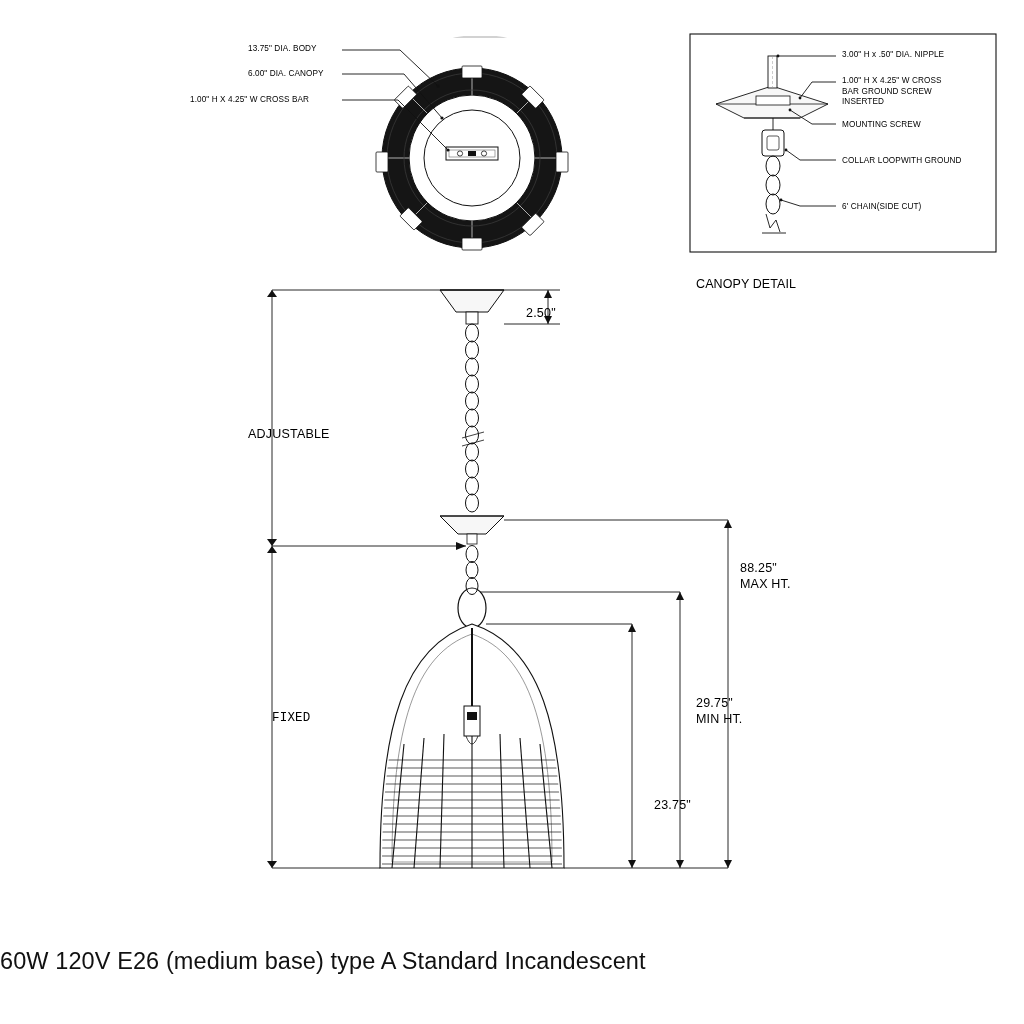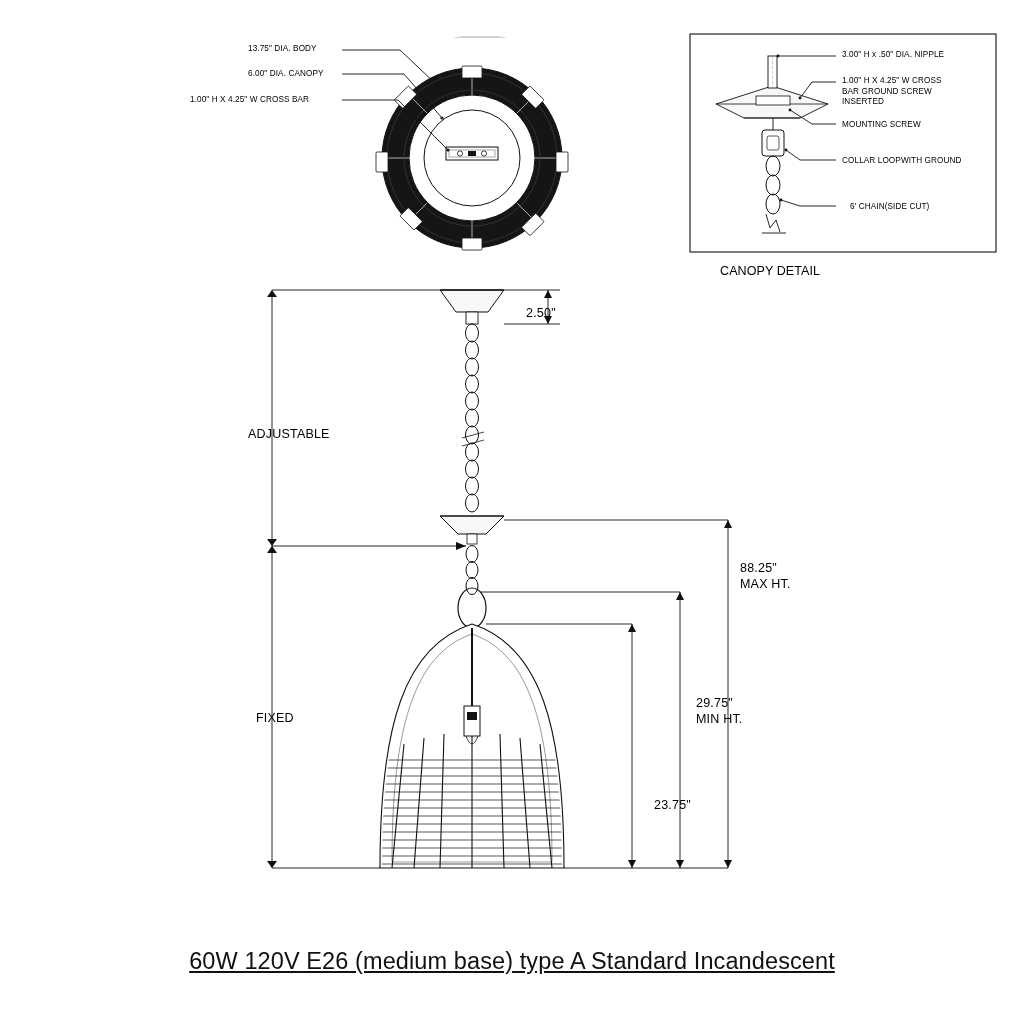--- a/index.html
+++ b/index.html
@@ -39,25 +39,24 @@
     letter-spacing: 0.2px;
   }
   .lbl.detail-title {
     font-size: 12.5px;
   }
   .caption {
     position: absolute;
     left: 0;
     top: 948px;
     width: 1024px;
-    text-align: center;
+    text-align: left;
     font-size: 23.5px;
     letter-spacing: 0.1px;
     color: #111;
-    text-decoration: underline;
   }
   .multiline {
     white-space: pre-line;
   }
 </style>
 </head>
 <body>
 
 <div id="sheet">
 
@@ -300,28 +299,28 @@
   <div class="lbl" style="left:248px; top:44px;">13.75" DIA. BODY</div>
   <div class="lbl" style="left:248px; top:69px;">6.00" DIA. CANOPY</div>
   <div class="lbl" style="left:190px; top:95px;">1.00" H X 4.25" W CROSS BAR</div>
 
   <div class="lbl" style="left:842px; top:50px;">3.00" H x .50" DIA. NIPPLE</div>
   <div class="lbl multiline" style="left:842px; top:76px;">1.00" H X 4.25" W CROSS
 BAR GROUND SCREW
 INSERTED</div>
   <div class="lbl" style="left:842px; top:120px;">MOUNTING SCREW</div>
   <div class="lbl" style="left:842px; top:156px;">COLLAR LOOPWITH GROUND</div>
-  <div class="lbl" style="left:842px; top:202px;margin-left:8px;">6' CHAIN(SIDE CUT)</div>
-
-  <div class="lbl detail-title" style="left:696px; top:263px;margin-left:24px;">CANOPY DETAIL</div>
+  <div class="lbl" style="left:842px; top:202px;">6' CHAIN(SIDE CUT)</div>
+
+  <div class="lbl detail-title" style="left:696px; top:276px;">CANOPY DETAIL</div>
 
   <div class="lbl mid" style="left:526px; top:305px;">2.50"</div>
   <div class="lbl mid multiline" style="left:740px; top:560px;">88.25"
 MAX HT.</div>
   <div class="lbl mid multiline" style="left:696px; top:695px;">29.75"
 MIN HT.</div>
   <div class="lbl mid" style="left:654px; top:797px;">23.75"</div>
 
   <div class="lbl mid" style="left:248px; top:426px;">ADJUSTABLE</div>
-  <div class="lbl mid" style="left:256px; top:710px;">FIXED</div>
+  <div class="lbl mid" style="left:272px; top:710px;font-family:Liberation Mono, monospace;">FIXED</div>
 
   <div class="caption">60W 120V E26 (medium base) type A Standard Incandescent</div>
 </div>
 
 </body></html>

